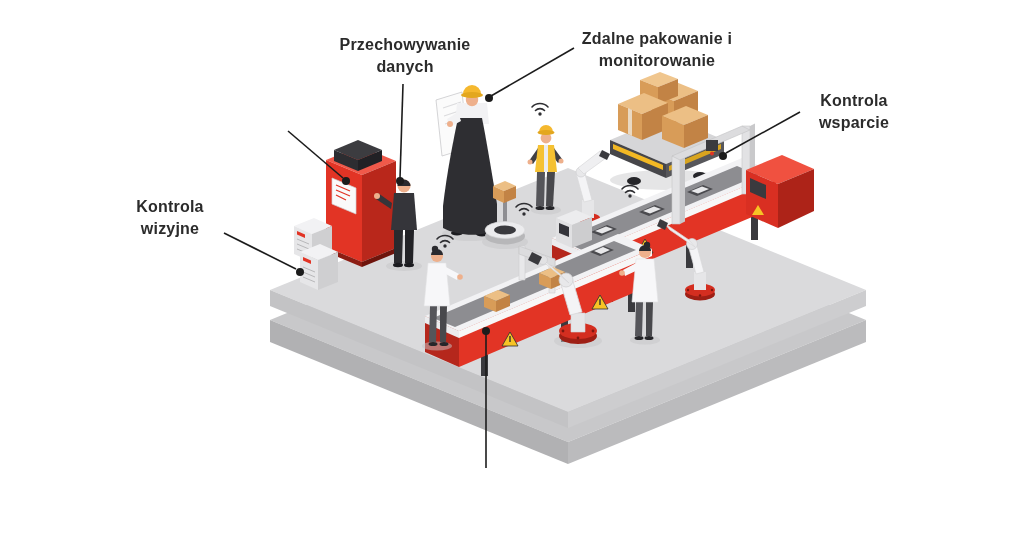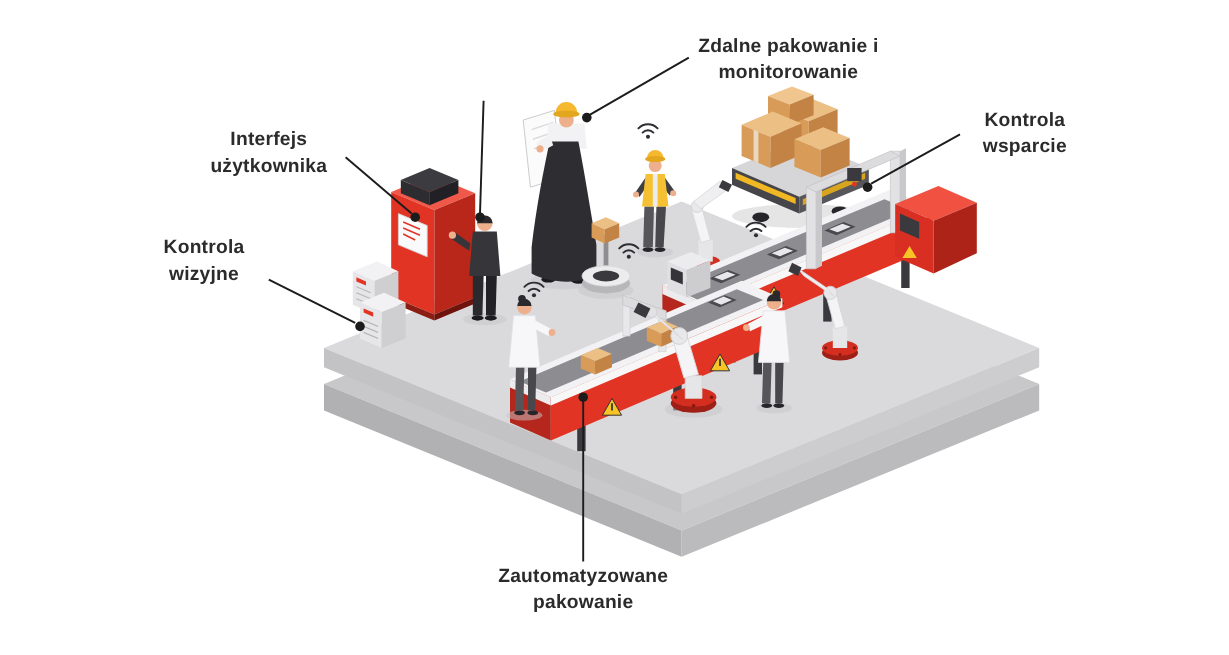--- a/index.html
+++ b/index.html
@@ -320,19 +320,18 @@
   <g fill="#1c1c1c">
     <circle cx="400" cy="181" r="4"></circle>
     <circle cx="489" cy="98" r="4"></circle>
     <circle cx="346" cy="181" r="4"></circle>
     <circle cx="300" cy="272" r="4"></circle>
     <circle cx="723" cy="156" r="4"></circle>
     <circle cx="486" cy="331" r="4"></circle>
   </g>
 </svg>
 
+  <div class="label lbl-data-storage">Przechowywanie danych</div>
   <div class="label lbl-remote-support">Zdalne pakowanie i monitorowanie</div>
-  <div class="label lbl-user-interface">Interfejs użytkownika</div>
   <div class="label lbl-vision-servers">Kontrola wizyjne</div>
   <div class="label lbl-visual-inspection">Kontrola wsparcie</div>
-  <div class="label lbl-automated-packaging">Zautomatyzowane pakowanie</div>
 
 </div>
 
 </body></html>

